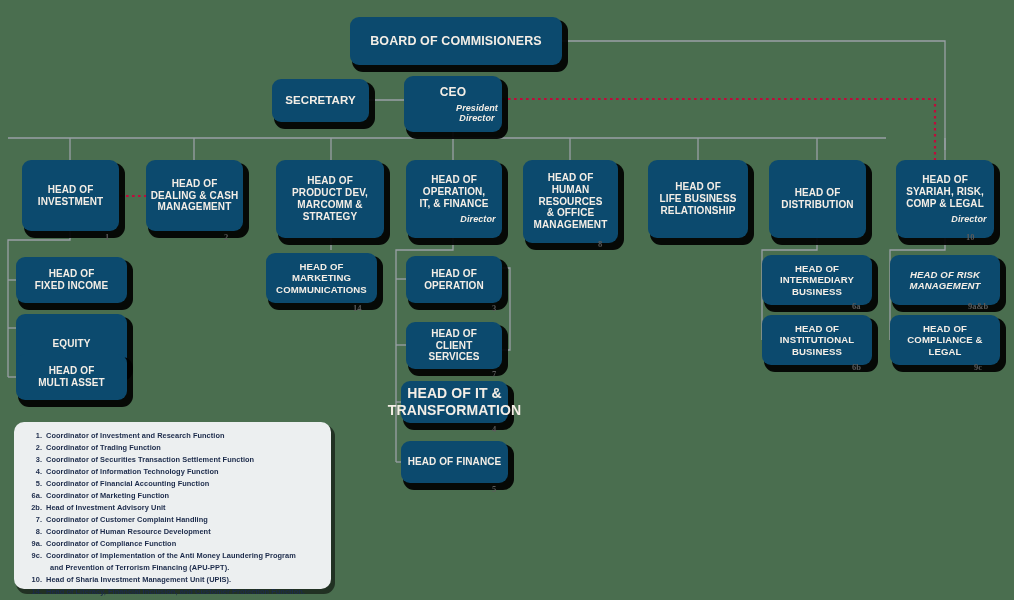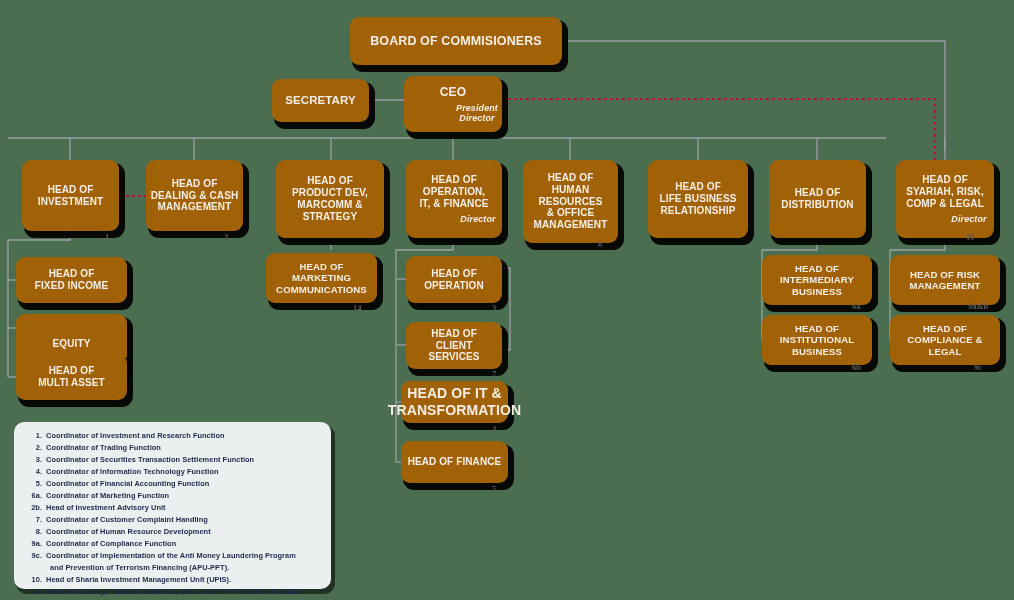--- a/index.html
+++ b/index.html
@@ -24,21 +24,21 @@
   svg.lines {
     position: absolute;
     left: 0; top: 0;
     width: 1014px;
     height: 600px;
     pointer-events: none;
   }
   
   .node {
     position: absolute;
-    background: #a16207;
+    background: #0c4a6e;
     color: #f4eee6;
     border-radius: 9px;
     box-shadow: 4px 5px 0 2px rgba(0,0,0,0.92);
     display: flex;
     flex-direction: column;
     align-items: center;
     justify-content: center;
     text-align: center;
     font-weight: bold;
     letter-spacing: 0.1px;
@@ -278,21 +278,21 @@
   </div>
   <span class="sup" style="left:852px; top:301px;">6a</span>
 
   <div class="node" style="left:762px; top:315px; width:110px; height:50px; font-size:9.6px;">
     <span class="title">HEAD OF
 INSTITUTIONAL
 BUSINESS</span>
   </div>
   <span class="sup" style="left:852px; top:362px;">6b</span>
 
-  <div class="node" style="left:890px; top:255px; width:110px; height:50px; font-size:9.6px;">
+  <div class="node" style="left:890px; top:255px; width:110px; height:50px; font-size:9.6px;font-style:italic;">
     <span class="title">HEAD OF RISK
 MANAGEMENT</span>
   </div>
   <span class="sup" style="left:968px; top:301px;">9a&amp;b</span>
 
   <div class="node" style="left:890px; top:315px; width:110px; height:50px; font-size:9.6px;">
     <span class="title">HEAD OF
 COMPLIANCE &amp;
 LEGAL</span>
   </div>

